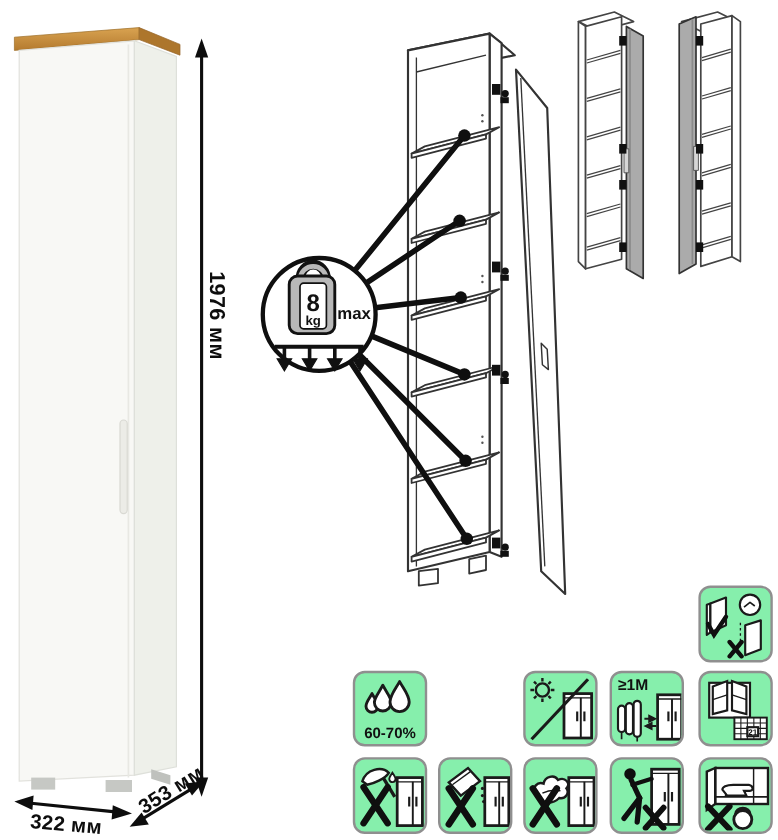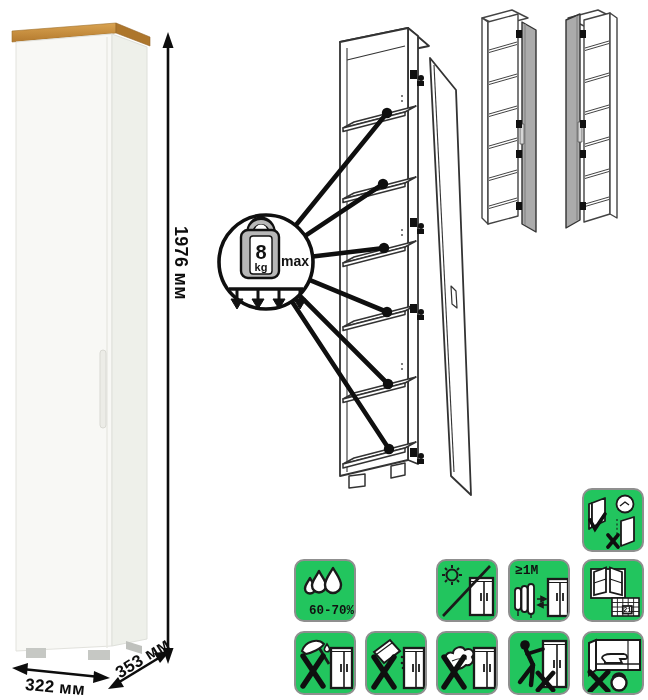--- a/index.html
+++ b/index.html
@@ -6,26 +6,26 @@
   .sheet{
     position:relative;width:648px;height:700px;background:#ffffff;overflow:hidden;
     font-family:"Liberation Sans", sans-serif;color:#111;
   }
   .abs{position:absolute;}
   .dim-label{
     position:absolute;font-weight:bold;font-size:17px;color:#0d0d0d;white-space:nowrap;
     letter-spacing:.3px;
   }
   .icon-box{
-    position:absolute;width:62px;background:#22c55e;border:2px solid #8f8f8f;border-radius:10px;
-    box-sizing:border-box;display:flex;align-items:center;justify-content:center;overflow:hidden;font-family:Liberation Mono, monospace;
+    position:absolute;width:62px;background:#86efac;border:2px solid #8f8f8f;border-radius:10px;
+    box-sizing:border-box;display:flex;align-items:center;justify-content:center;overflow:hidden;
   }
   .icon-box svg{display:block;}
   .icon-caption{
-    position:absolute;left:0;right:0;bottom:2px;text-align:right;font-weight:bold;color:#111;
+    position:absolute;left:0;right:0;bottom:2px;text-align:center;font-weight:bold;color:#111;
   }
   .cap-lg{font-size:12.5px;}
   .cap-sm{font-size:10px;letter-spacing:-0.3px;}
   .cap-corner{
     position:absolute;top:2px;left:5px;font-weight:bold;font-size:13px;color:#111;
   }
 </style>
 </head>
 <body>
 

